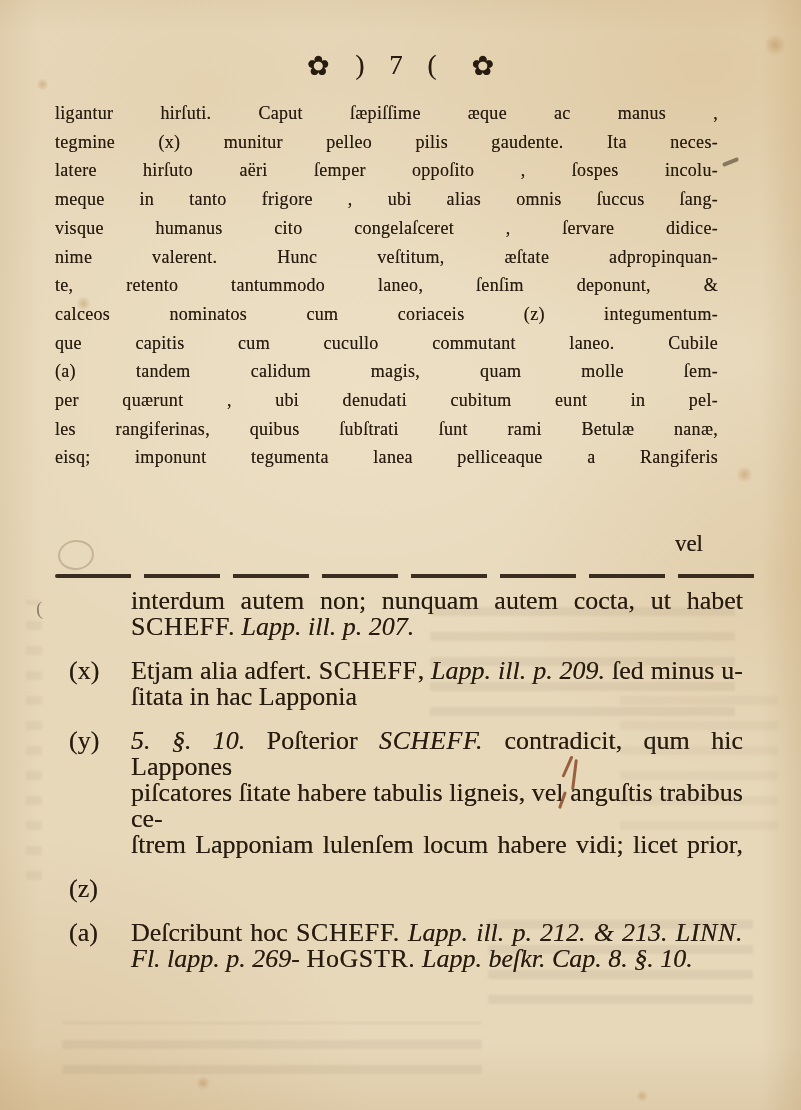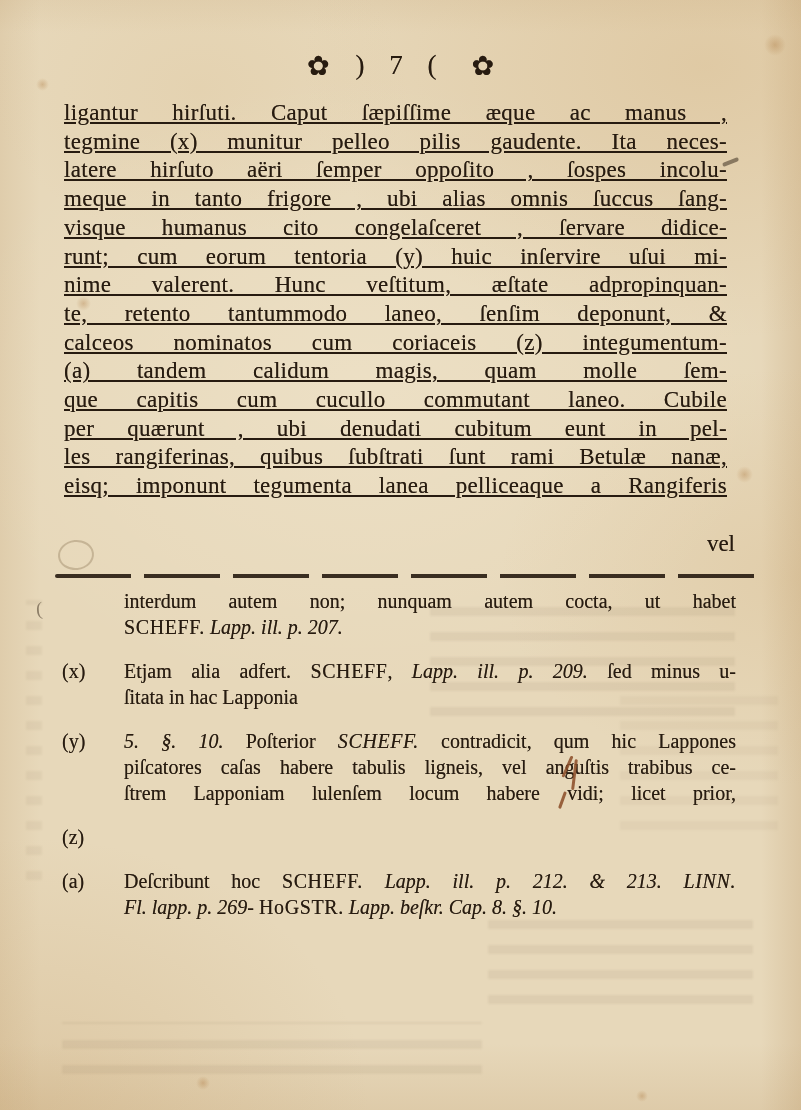--- a/index.html
+++ b/index.html
@@ -25,42 +25,42 @@
   
   .pagehead{
     position:absolute;top:50px;left:0;width:801px;
     display:flex;justify-content:center;align-items:center;gap:26px;
   }
   .fleuron{font-family:"DejaVu Sans",sans-serif;font-size:27px;line-height:1;}
   .pagenum{font-size:27px;letter-spacing:9px;white-space:pre;}
 
   
   .bodytext{
-    position:absolute;top:99px;left:64px;width:663px;
-    font-size:23px;line-height:28.7px;letter-spacing:.3px;text-decoration:underline;
+    position:absolute;top:99px;left:55px;width:663px;
+    font-size:18px;line-height:28.7px;letter-spacing:.3px;
   }
   .line{min-height:28.7px;}
   .spread{text-align:justify;text-align-last:justify;}
 
   .catchword-row{
-    position:absolute;top:531px;left:72px;width:663px;
+    position:absolute;top:531px;left:40px;width:663px;
     text-align:right;font-size:23px;
   }
 
   
   .fnrule{
     position:absolute;top:574px;left:55px;width:710px;height:3.5px;
     background:repeating-linear-gradient(90deg, rgba(39,27,16,.9) 0 76px, rgba(39,27,16,0) 76px 89px);
     border-radius:2px;
   }
 
   
   .footnotes{
-    position:absolute;top:588px;left:48px;width:688px;
-    font-size:20px;line-height:26px;
+    position:absolute;top:588px;left:55px;width:688px;
+    font-size:26px;line-height:26px;
   }
   .footnote{display:flex;margin-bottom:18px;}
   .fn-marker{flex:0 0 76px;padding-left:14px;box-sizing:border-box;}
   .fn-body{flex:1;min-width:0;}
   .fn-line{min-height:26px;}
   .it{font-style:italic;}
   .caps{letter-spacing:.6px;}
 
   
   .pencil-circle{
@@ -109,26 +109,25 @@
     <span class="pagenum">) 7 (</span>
     <span class="fleuron">✿</span>
   </header>
 
   <main class="bodytext textink" id="body-text">
       <div class="line spread">ligantur hirſuti. Caput ſæpiſſime æque ac manus ,</div>
       <div class="line spread">tegmine (x) munitur pelleo pilis gaudente. Ita neces-</div>
       <div class="line spread">latere hirſuto aëri ſemper oppoſito , ſospes incolu-</div>
       <div class="line spread">meque in tanto frigore , ubi alias omnis ſuccus ſang-</div>
       <div class="line spread">visque humanus cito congelaſceret , ſervare didice-</div>
-      <div class="line spread">runt; cum eorum tentoria (y) huic inſervire uſui mi-</div>
       <div class="line spread">nime valerent. Hunc veſtitum, æſtate adpropinquan-</div>
       <div class="line spread">te, retento tantummodo laneo, ſenſim deponunt, &amp;</div>
       <div class="line spread">calceos nominatos cum coriaceis (z) integumentum-</div>
+      <div class="line spread">que capitis cum cucullo commutant laneo. Cubile</div>
       <div class="line spread">(a) tandem calidum magis, quam molle ſem-</div>
-      <div class="line spread">que capitis cum cucullo commutant laneo. Cubile</div>
       <div class="line spread">per quærunt , ubi denudati cubitum eunt in pel-</div>
       <div class="line spread">les rangiferinas, quibus ſubſtrati ſunt rami Betulæ nanæ,</div>
       <div class="line spread">eisq; imponunt tegumenta lanea pelliceaque a Rangiferis</div>
     </main>
 
   <div class="catchword-row">
     <span class="textink">vel</span>
   </div>
 
   <div class="fnrule"></div>
@@ -145,21 +144,21 @@
         <span class="fn-marker">(x)</span>
         <div class="fn-body">
           <div class="fn-line spread"><span>Etjam alia adfert. </span><span class="caps">SCHEFF</span><span>, </span><span class="it">Lapp. ill. p. 209.</span><span> ſed minus u-</span></div>
           <div class="fn-line"><span>ſitata in hac Lapponia</span></div>
         </div>
       </div>
       <div class="footnote">
         <span class="fn-marker">(y)</span>
         <div class="fn-body">
           <div class="fn-line spread"><span class="it">5. §. 10. </span><span>Poſterior </span><span class="it caps">SCHEFF.</span><span> contradicit, qum hic Lappones</span></div>
-          <div class="fn-line spread"><span>piſcatores caſas habere tabulis ligneis, vel anguſtis trabibus ce-</span></div>
+          <div class="fn-line spread"><span>piſcatores ſitate habere tabulis ligneis, vel anguſtis trabibus ce-</span></div>
           <div class="fn-line spread"><span>ſtrem Lapponiam lulenſem locum habere vidi; licet prior,</span></div>
         </div>
       </div>
       <div class="footnote">
         <span class="fn-marker">(z)</span>
       </div>
       <div class="footnote">
         <span class="fn-marker">(a)</span>
         <div class="fn-body">
           <div class="fn-line spread"><span>Deſcribunt hoc </span><span class="caps">SCHEFF.</span><span> </span><span class="it">Lapp. ill. p. 212. &amp; 213. </span><span class="it caps">LINN.</span></div>

